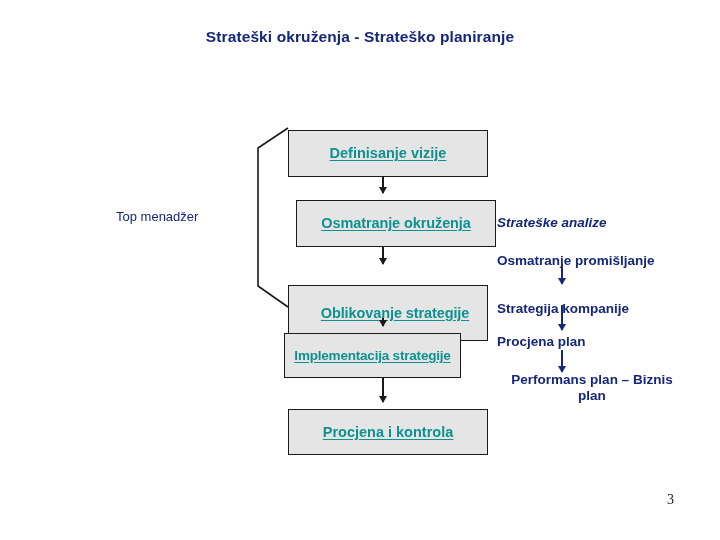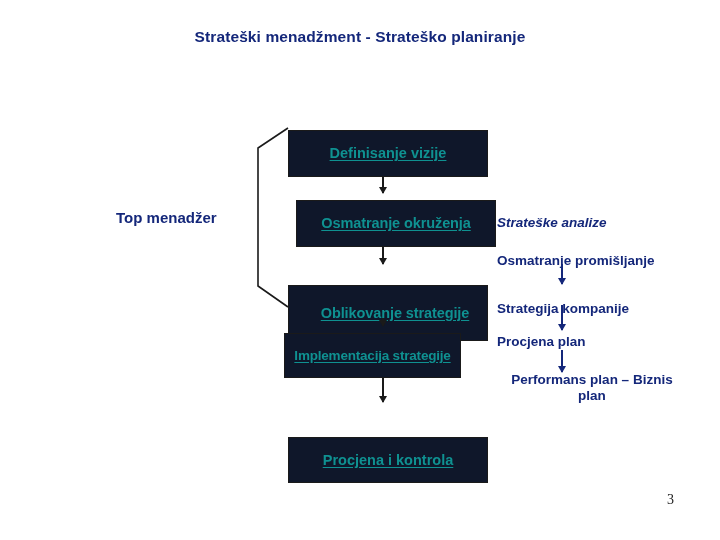--- a/index.html
+++ b/index.html
@@ -25,41 +25,41 @@
     text-align: center;
     font-size: 15.5px;
     font-weight: bold;
     color: #14277a;
     letter-spacing: 0.1px;
   }
 
   
   .flow-box {
     position: absolute;
-    background: #0f172a;
+    background: #e5e5e5;
     border: 1.5px solid #1a1a1a;
     box-sizing: border-box;
     display: flex;
     align-items: center;
     justify-content: center;
   }
   .flow-box .box-label {
     font-size: 14.5px;
     font-weight: bold;
     color: #0f9191;
     text-decoration: underline;
     text-underline-offset: 2px;
     white-space: nowrap;
     line-height: 1;
   }
   #box-vizija        { left: 288px; top: 130px; width: 200px; height: 47px; }
   #box-osmatranje    { left: 296px; top: 200px; width: 200px; height: 47px; }
   #box-oblikovanje   { left: 288px; top: 285px; width: 200px; height: 56px; padding-left: 14px; }
   #box-implementacija{ left: 284px; top: 333px; width: 177px; height: 45px; }
-  #box-procjena      { left: 288px; top: 409px; width: 200px; height: 46px; margin-top: 28px; }
+  #box-procjena      { left: 288px; top: 409px; width: 200px; height: 46px; }
 
   #box-osmatranje .box-label    { font-size: 14.5px; letter-spacing: -0.1px; }
   #box-oblikovanje .box-label   { font-size: 14.5px; letter-spacing: -0.1px; }
   #box-implementacija .box-label{ font-size: 13.5px; letter-spacing: -0.2px; }
 
   
   .v-arrow {
     position: absolute;
     width: 2px;
     background: #1a1a1a;
@@ -114,22 +114,22 @@
   #label-kreativno  { left: 497px; top: 253px; }
   #label-strategija { left: 497px; top: 292px; margin-top: 9px; }
   #label-akcioni    { left: 497px; top: 334px; }
   #label-performans { left: 497px; top: 372px; width: 190px; text-align: center; white-space: normal; }
 
   
   #label-top-menadzer {
     position: absolute;
     left: 116px;
     top: 209px;
-    font-size: 15px;
-    font-weight: bold;
+    font-size: 13px;
+    font-weight: normal;
     color: #14277a;
     white-space: nowrap;
   }
 
   
   #bracket {
     position: absolute;
     left: 248px;
     top: 126px;
     width: 48px;
@@ -145,21 +145,21 @@
     font-size: 14px;
     color: #1a1a1a;
     font-family: "Liberation Serif", serif;
   }
 </style>
 </head>
 <body>
 
 <div id="slide">
 
-  <div class="slide-title">Strateški menadžment - Strateško planiranje</div>
+  <div class="slide-title">Strateški okruženja - Strateško planiranje</div>
 
   <svg id="bracket" viewBox="0 0 48 186">
     <polyline points="40,2 10,22 10,160 40,181" fill="none" stroke="#1a1a1a" stroke-width="1.6"></polyline>
   </svg>
 
   <div id="label-top-menadzer">Top menadžer</div>
 
   <div class="flow-box" id="box-vizija">
     <span class="box-label">Definisanje vizije</span>
   </div>

